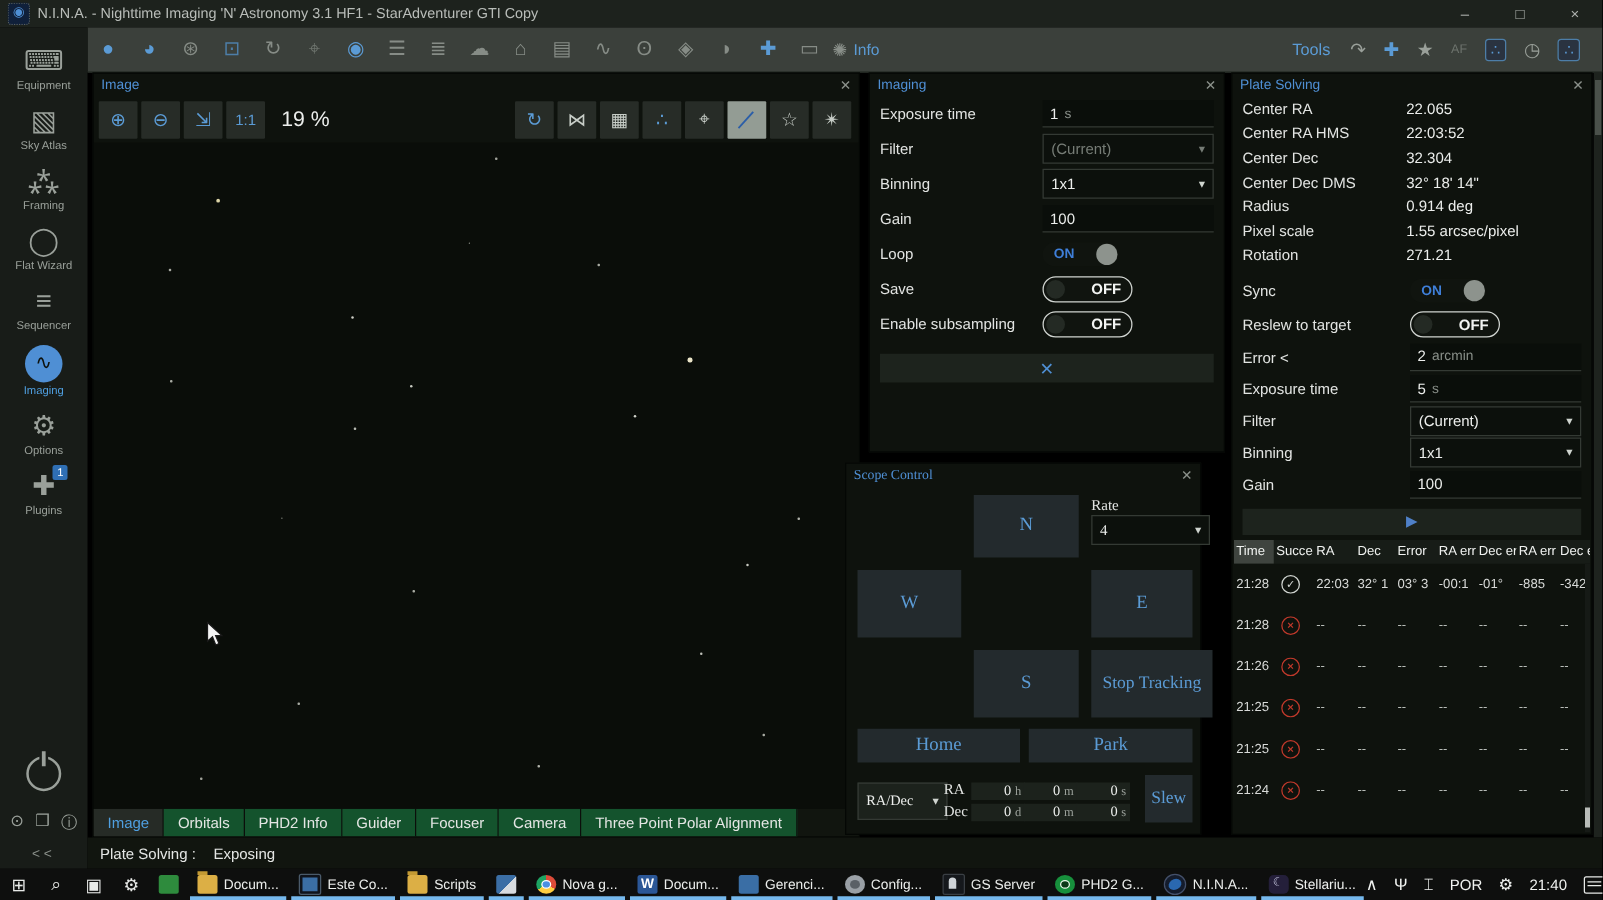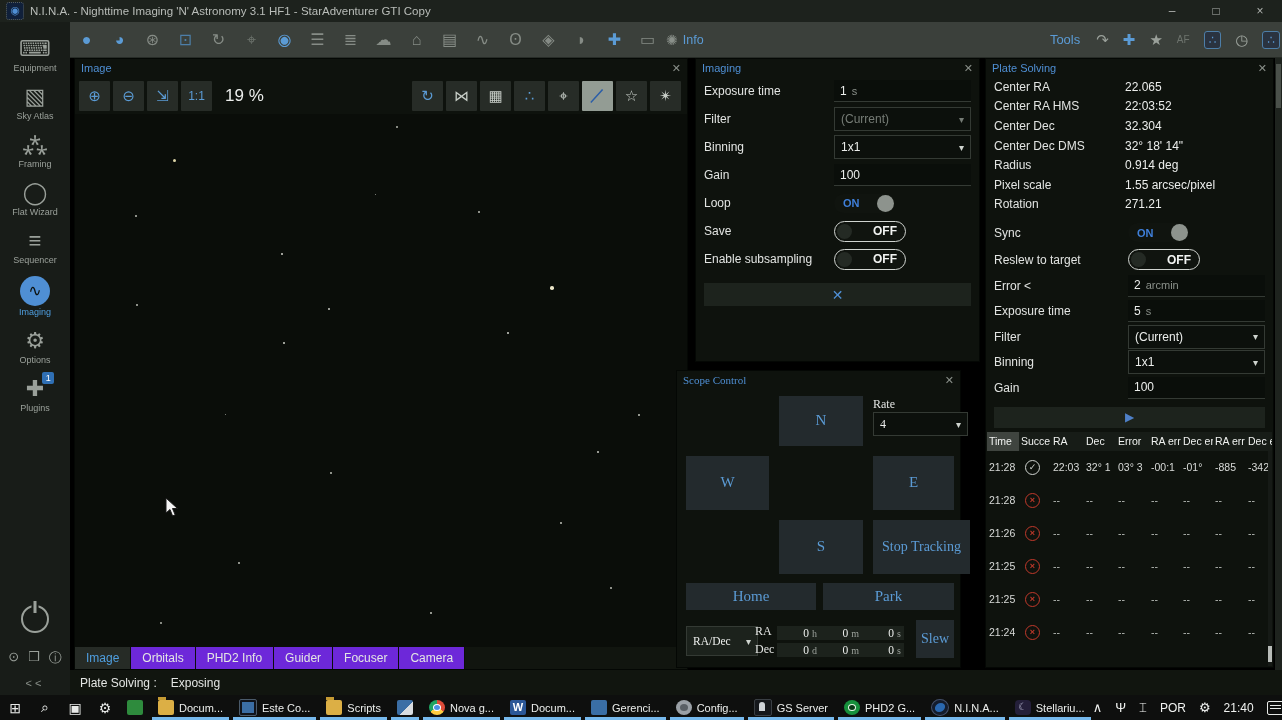--- a/index.html
+++ b/index.html
@@ -15,21 +15,21 @@
   #title-text{color:#b9bdb9;font-size:11.5px;}
   #win-controls{margin-left:auto;display:flex;}
   .winbtn{width:44px;height:22px;color:#aeb2ae;font-size:12px;display:flex;align-items:center;justify-content:center;}
 
   
   #toolbar{left:70px;top:22px;width:1212px;height:36px;background:#3b403b;display:flex;align-items:center;
            border-bottom:1px solid #272c27;}
   .dev-ic{width:33px;text-align:center;font-size:16px;line-height:34px;flex:none;}
   #info-tab{display:flex;align-items:center;gap:5px;color:#5b9bd5;font-size:12.5px;margin-left:2px;}
   #info-tab .dev-ic{width:auto;color:#8a908a;}
-  #tools-group{margin-left:auto;display:flex;align-items:center;gap:14px;padding-right:2px;}
+  #tools-group{margin-left:auto;display:flex;align-items:center;gap:14px;padding-right:18px;}
   #tools-label{color:#5b9bd5;font-size:13px;margin-right:2px;}
   .tool-ic{font-size:15px;}
   .tool-ic.boxed{border:1.5px solid #4d7ea8;border-radius:3px;background:#2a3340;padding:1px 4px;font-size:12px;}
 
   
   #sidebar{left:0;top:22px;width:70px;height:673px;background:#181c18;display:flex;flex-direction:column;align-items:center;}
   .side-item{width:70px;padding:6px 0 5px;text-align:center;cursor:default;}
   .side-ic{font-size:22px;line-height:26px;color:#9aa09a;display:inline-block;position:relative;}
   .side-lbl{font-size:9px;color:#9aa09a;margin-top:1px;}
   .side-item.active .side-lbl{color:#4f9fe0;}
@@ -53,21 +53,21 @@
   #img-toolbar{height:37px;display:flex;align-items:center;padding:0 4px;gap:3px;}
   .imgbtn{width:31px;height:30px;background:#272c27;color:#c8cec8;display:flex;align-items:center;
           justify-content:center;font-size:15px;flex:none;border-radius:1px;}
   .imgbtn.blue{color:#5b9bd5;}
   .imgbtn.activebg{background:#939c94;color:#2b5ea8;font-weight:bold;}
   #zoom-label{color:#eceeec;font-size:17px;margin:0 10px;}
   #img-sp{flex:1;}
   #image-area{flex:1;background:#0a0d09;position:relative;overflow:hidden;}
   .star{position:absolute;border-radius:50%;}
   #tabs-bar{height:22px;background:#11150f;display:flex;}
-  .tab{padding:0 11px;display:flex;align-items:center;font-size:12px;color:#e4e6e4;background:#6d28d9;
+  .tab{padding:0 11px;display:flex;align-items:center;font-size:12px;color:#e4e6e4;background:#14532d;
        border-right:1px solid #0b0e0b;}
   .tab.active{color:#4f9fe0;background:#262b26;}
 
   
   .frow{display:flex;align-items:center;padding:0 8px;}
   .flabel{color:#e2e4e2;font-size:12px;}
   .fctrl{margin-left:auto;width:137px;display:flex;align-items:center;}
   .inp{width:100%;height:21px;background:#0a0e0a;border:1px solid #343a34;border-width:0 0 1px 0;
        display:flex;align-items:center;padding:0 6px;color:#eceeec;}
   .inp .unit{color:#8a908a;margin-left:5px;font-size:11px;}
@@ -302,20 +302,23 @@
       </div>
       <div class="tab">
         <span>Guider</span>
       </div>
       <div class="tab">
         <span>Focuser</span>
       </div>
       <div class="tab">
         <span>Camera</span>
       </div>
+      <div class="tab">
+        <span>Three Point Polar Alignment</span>
+      </div>
     </div>
 </div>
 
 <div class="abs panel" id="imaging-panel">
   <div class="phead">
     <span>Imaging</span>
     <span class="x">✕</span>
   </div>
   <div id="imaging-fields">
       <div class="frow">

